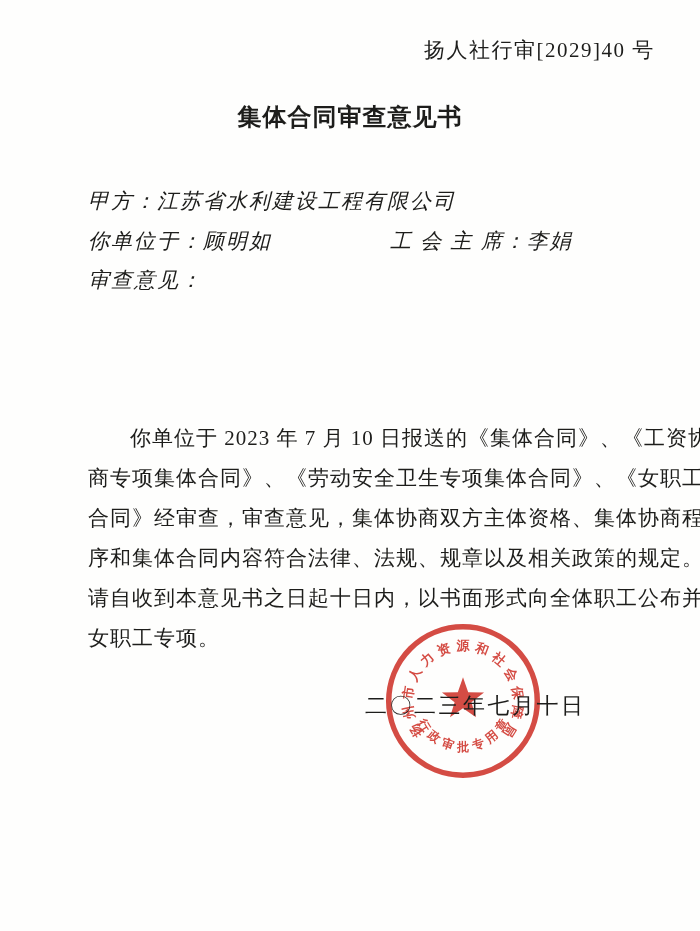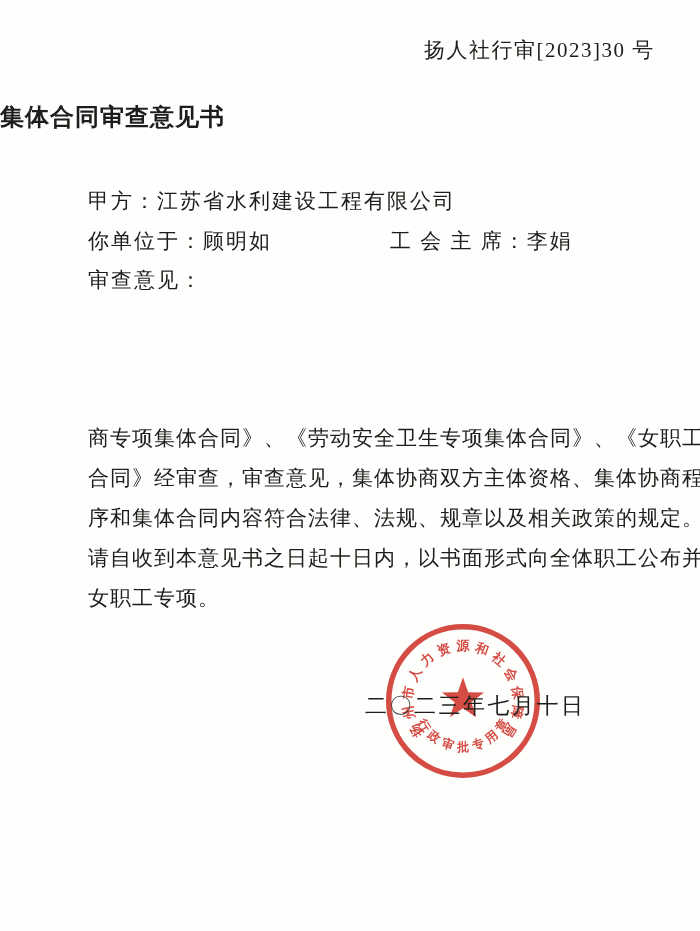--- a/index.html
+++ b/index.html
@@ -17,36 +17,38 @@
     position:absolute;
     top:36px; left:424px;
     font-size:21px;
     letter-spacing:1.5px;
     white-space:nowrap;
   }
   .doc-title {
     position:absolute;
     top:101px; left:0;
     width:100%;
+    text-align:center;
     font-size:24px;
     font-weight:bold;
     letter-spacing:1px;
   }
   .fields {
     position:absolute;
     left:88px; top:182px;
     width:545px;
   }
   .field-row {
     position:relative;
     height:39.5px;
     line-height:39.5px;
     font-size:21px;
     letter-spacing:2px;
     white-space:nowrap;
+    font-style:italic;
   }
   .field-right {
     position:absolute;
     left:302px; top:0;
     white-space:nowrap;
   }
   .review-body {
     position:absolute;
     left:88px; top:418px;
     width:543px;
@@ -78,38 +80,39 @@
     z-index:2;
     opacity:0.88;
   }
   .seal svg { width:100%; height:100%; display:block; }
 </style>
 </head>
 <body>
 
 <div class="page">
 
-  <div class="doc-number">扬人社行审[2023]30 号</div>
+  <div class="doc-number">扬人社行审[2029]40 号</div>
 
   <div class="doc-title">集体合同审查意见书</div>
 
   <div class="fields">
     <div class="field-row">
       <span>甲方：江苏省水利建设工程有限公司</span>
     </div>
     <div class="field-row">
       <span>你单位于：顾明如</span>
       <span class="field-right">工 会 主 席：李娟</span>
     </div>
     <div class="field-row">
       <span>审查意见：</span>
     </div>
   </div>
 
   <div class="review-body">
+    <div class="review-line first">你单位于 2023 年 7 月 10 日报送的《集体合同》、《工资协</div>
     <div class="review-line">商专项集体合同》、《劳动安全卫生专项集体合同》、《女职工专项</div>
     <div class="review-line">合同》经审查，审查意见，集体协商双方主体资格、集体协商程</div>
     <div class="review-line">序和集体合同内容符合法律、法规、规章以及相关政策的规定。</div>
     <div class="review-line">请自收到本意见书之日起十日内，以书面形式向全体职工公布并</div>
     <div class="review-line last">女职工专项。</div>
   </div>
 
   <div class="issue-date">二〇二三年七月十日</div>
 
   <div class="seal">

